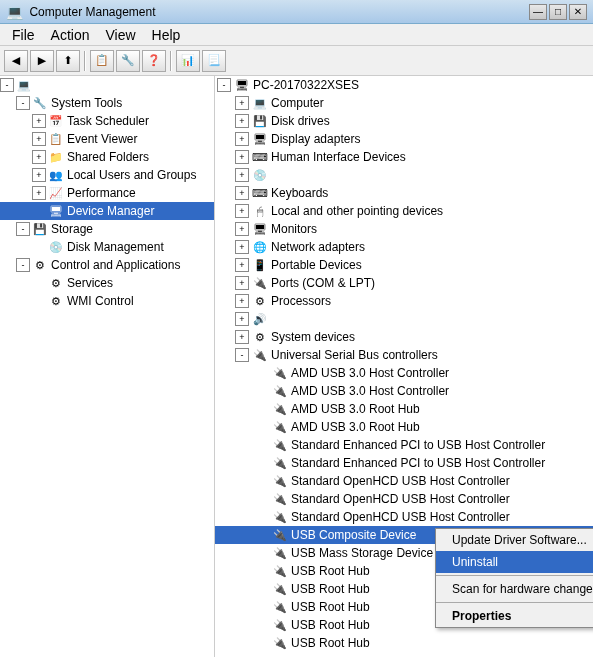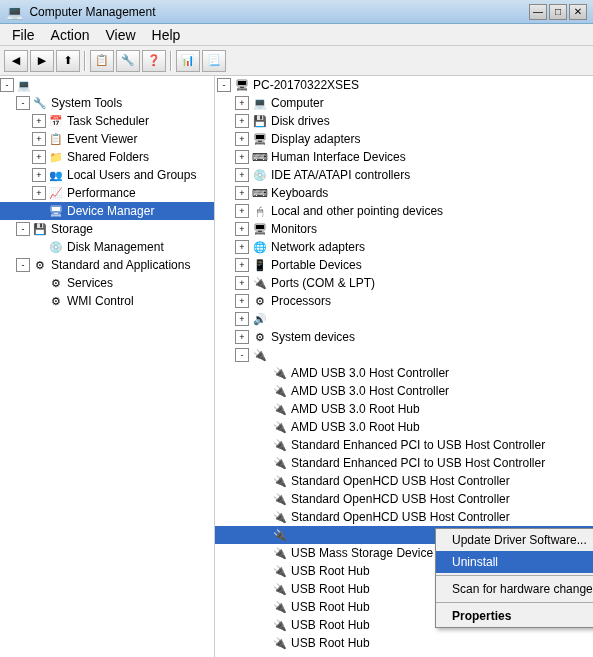--- a/index.html
+++ b/index.html
@@ -290,21 +290,21 @@
       <div class="tree-indent"></div>
       <div class="tree-expander placeholder"></div>
       <div class="tree-icon">💿</div>
       <span class="tree-label">Disk Management</span>
     </div>
 
     <div class="tree-item">
       <div class="tree-indent"></div>
       <div class="tree-expander">-</div>
       <div class="tree-icon">⚙</div>
-      <span class="tree-label">Standard and Applications</span>
+      <span class="tree-label">Control and Applications</span>
     </div>
 
     <div class="tree-item">
       <div class="tree-indent"></div>
       <div class="tree-indent"></div>
       <div class="tree-expander placeholder"></div>
       <div class="tree-icon">⚙</div>
       <span class="tree-label">Services</span>
     </div>
 
@@ -346,21 +346,20 @@
 
     <div class="right-tree-item" style="padding-left:20px;">
       <div class="tree-expander" style="margin-right:3px;">+</div>
       <div class="tree-icon">⌨</div>
       <span class="tree-label">Human Interface Devices</span>
     </div>
 
     <div class="right-tree-item" style="padding-left:20px;">
       <div class="tree-expander" style="margin-right:3px;">+</div>
       <div class="tree-icon">💿</div>
-      <span class="tree-label">IDE ATA/ATAPI controllers</span>
     </div>
 
     <div class="right-tree-item" style="padding-left:20px;">
       <div class="tree-expander" style="margin-right:3px;">+</div>
       <div class="tree-icon">⌨</div>
       <span class="tree-label">Keyboards</span>
     </div>
 
     <div class="right-tree-item" style="padding-left:20px;">
       <div class="tree-expander" style="margin-right:3px;">+</div>
@@ -405,20 +404,21 @@
 
     <div class="right-tree-item" style="padding-left:20px;">
       <div class="tree-expander" style="margin-right:3px;">+</div>
       <div class="tree-icon">⚙</div>
       <span class="tree-label">System devices</span>
     </div>
 
     <div class="right-tree-item" style="padding-left:20px;">
       <div class="tree-expander" style="margin-right:3px;">-</div>
       <div class="tree-icon">🔌</div>
+      <span class="tree-label">Universal Serial Bus controllers</span>
     </div>
 
     <div class="right-tree-item" style="padding-left:40px;">
       <div class="tree-expander placeholder" style="margin-right:3px;"></div>
       <div class="tree-icon">🔌</div>
       <span class="tree-label">AMD USB 3.0 Host Controller</span>
     </div>
 
     <div class="right-tree-item" style="padding-left:40px;">
       <div class="tree-expander placeholder" style="margin-right:3px;"></div>
@@ -464,20 +464,21 @@
 
     <div class="right-tree-item" style="padding-left:40px;">
       <div class="tree-expander placeholder" style="margin-right:3px;"></div>
       <div class="tree-icon">🔌</div>
       <span class="tree-label">Standard OpenHCD USB Host Controller</span>
     </div>
 
     <div class="right-tree-item selected" style="padding-left:40px;">
       <div class="tree-expander placeholder" style="margin-right:3px;"></div>
       <div class="tree-icon">🔌</div>
+      <span class="tree-label">USB Composite Device</span>
     </div>
 
     <div class="right-tree-item" style="padding-left:40px;">
       <div class="tree-expander placeholder" style="margin-right:3px;"></div>
       <div class="tree-icon">🔌</div>
       <span class="tree-label">USB Mass Storage Device</span>
     </div>
 
     <div class="right-tree-item" style="padding-left:40px;">
       <div class="tree-expander placeholder" style="margin-right:3px;"></div>

